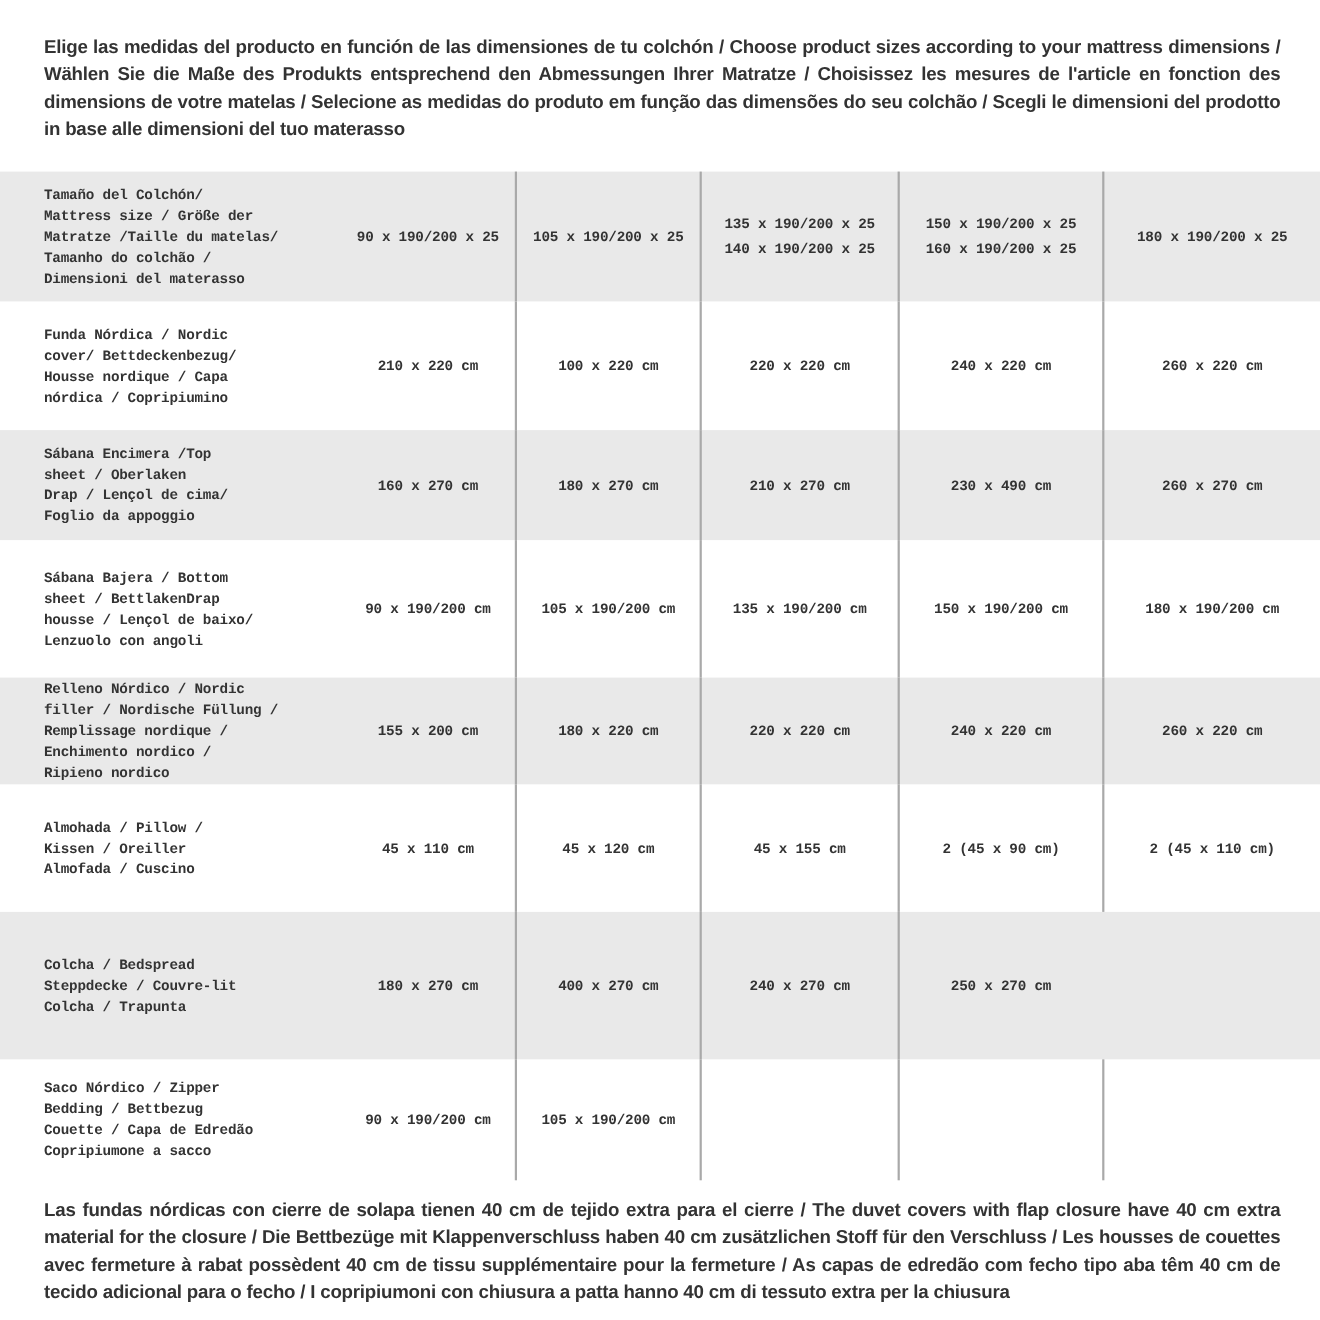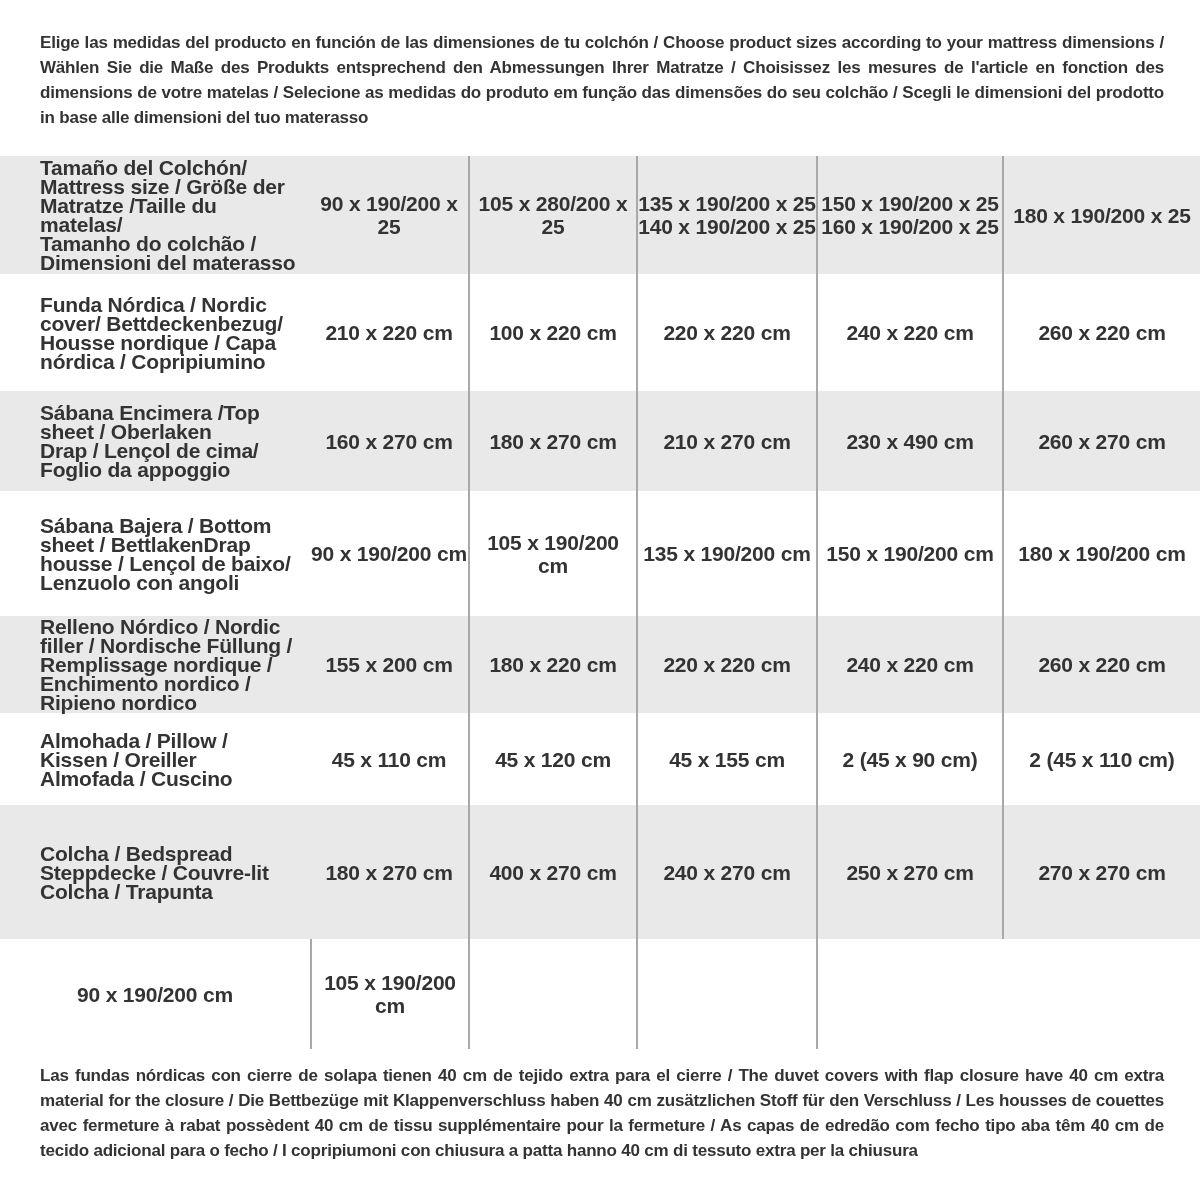--- a/index.html
+++ b/index.html
@@ -29,29 +29,30 @@
     display: grid;
     grid-template-columns: 310px 158px 168px 180px 186px 198px;
     width: 1200px;
   }
   .t-row:nth-child(odd) { background: var(--row-alt-bg); }
   .t-row:nth-child(1) { height: 118px; }
   .t-row:nth-child(2) { height: 117px; }
   .t-row:nth-child(3) { height: 100px; }
   .t-row:nth-child(4) { height: 125px; }
   .t-row:nth-child(5) { height: 97px; }
-  .t-row:nth-child(6) { height: 92px; }
+  .t-row:nth-child(6) { height: 116px; }
   .t-row:nth-child(7) { height: 134px; }
   .t-row:nth-child(8) { height: 110px; }
   .cell {
     display: flex;
     align-items: center;
-    font-size: 21px;
+    font-size: 13px;
     letter-spacing: -0.2px;
     white-space: pre-line;
+    font-family: Liberation Mono, monospace;
   }
   .label {
     padding-left: 40px;
     padding-right: 10px;
     line-height: 19px;
   }
   .val {
     justify-content: center;
     text-align: center;
     line-height: 23px;
@@ -72,21 +73,21 @@
 
 <div class="size-table">
 
   <div class="t-row">
     <div class="cell label">Tamaño del Colchón/
 Mattress size / Größe der
 Matratze /Taille du matelas/
 Tamanho do colchão /
 Dimensioni del materasso</div>
     <div class="cell val">90 x 190/200 x 25</div>
-    <div class="cell val divided">105 x 280/200 x 25</div>
+    <div class="cell val divided">105 x 190/200 x 25</div>
     <div class="cell val divided">135 x 190/200 x 25
 140 x 190/200 x 25</div>
     <div class="cell val divided">150 x 190/200 x 25
 160 x 190/200 x 25</div>
     <div class="cell val divided">180 x 190/200 x 25</div>
   </div>
 
   <div class="t-row">
     <div class="cell label">Funda Nórdica / Nordic
 cover/ Bettdeckenbezug/
@@ -148,24 +149,27 @@
   </div>
 
   <div class="t-row">
     <div class="cell label">Colcha / Bedspread
 Steppdecke / Couvre-lit
 Colcha / Trapunta</div>
     <div class="cell val">180 x 270 cm</div>
     <div class="cell val divided">400 x 270 cm</div>
     <div class="cell val divided">240 x 270 cm</div>
     <div class="cell val divided">250 x 270 cm</div>
-    <div class="cell val divided">270 x 270 cm</div>
   </div>
 
   <div class="t-row">
+    <div class="cell label">Saco Nórdico / Zipper
+Bedding / Bettbezug
+Couette / Capa de Edredão
+Copripiumone a sacco</div>
     <div class="cell val">90 x 190/200 cm</div>
     <div class="cell val divided">105 x 190/200 cm</div>
     <div class="cell val divided"></div>
     <div class="cell val divided"></div>
     <div class="cell val divided"></div>
   </div>
 
 </div>
 
 <p class="footnote">Las fundas nórdicas con cierre de solapa tienen 40 cm de tejido extra para el cierre / The duvet covers with flap closure have 40 cm extra material for the closure / Die Bettbezüge mit Klappenverschluss haben 40 cm zusätzlichen Stoff für den Verschluss / Les housses de couettes avec fermeture à rabat possèdent 40 cm de tissu supplémentaire pour la fermeture / As capas de edredão com fecho tipo aba têm 40 cm de tecido adicional para o fecho / I copripiumoni con chiusura a patta hanno 40 cm di tessuto extra per la chiusura</p>

